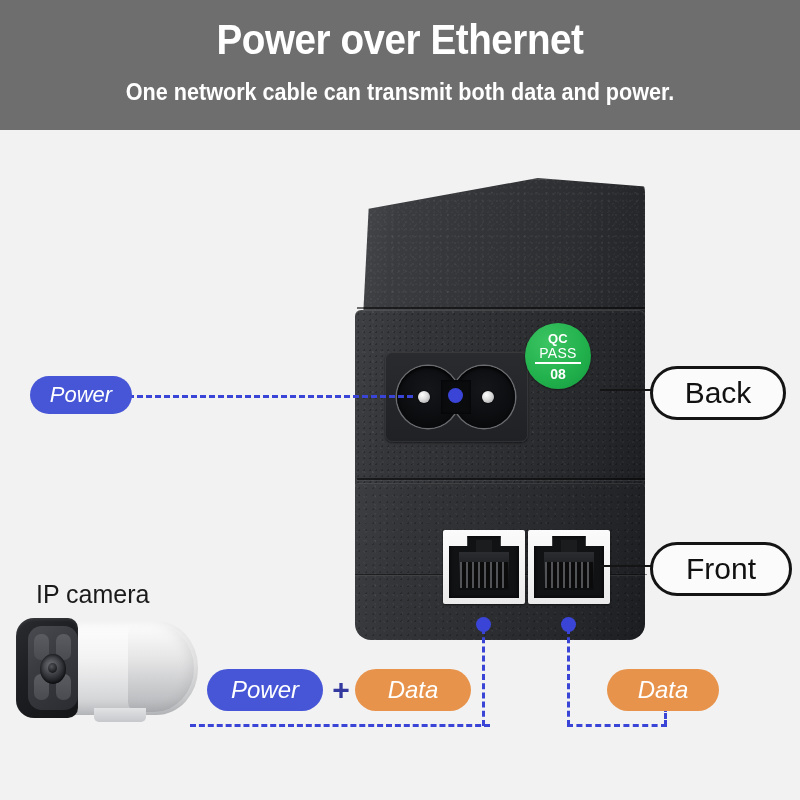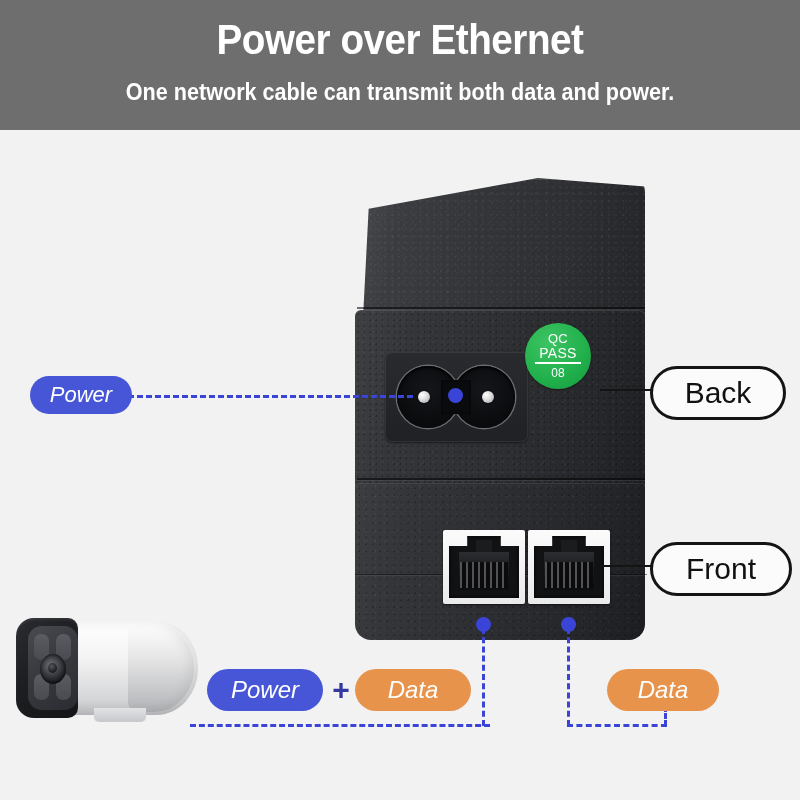--- a/index.html
+++ b/index.html
@@ -222,24 +222,24 @@
     top: 145px;
     width: 66px;
     height: 66px;
     border-radius: 50%;
     background: radial-gradient(circle at 36% 30%, #3cc462 0%, #22b24d 55%, #159a3e 100%);
     color: #ffffff;
     text-align: center;
     font-family: "Liberation Sans", sans-serif;
     box-shadow: 0 1px 2px rgba(0,0,0,0.45);
   }
-  .qc-l1 { position: absolute; left: 0; top: 8px;  width: 66px; font-size: 13px; font-weight: normal; letter-spacing: 0.3px; }
+  .qc-l1 { position: absolute; left: 0; top: 8px;  width: 66px; font-size: 13px; font-weight: bold; letter-spacing: 0.3px; }
   .qc-l2 { position: absolute; left: 0; top: 22px; width: 66px; font-size: 14px; font-weight: normal; letter-spacing: 0.3px; }
   .qc-rule { position: absolute; left: 10px; top: 39px; width: 46px; height: 2px; background: #ffffff; }
-  .qc-l3 { position: absolute; left: 0; top: 43px; width: 66px; font-size: 12px; font-weight: normal; }
+  .qc-l3 { position: absolute; left: 0; top: 43px; width: 66px; font-size: 14px; font-weight: bold; }
 
   
   .rj45 {
     position: absolute;
     top: 352px;
     width: 82px;
     height: 74px;
     background: linear-gradient(180deg, #fbfbfb 0%, #eaeaea 100%);
     border-radius: 2px;
     box-shadow: 0 1px 2px rgba(0,0,0,0.6);
@@ -572,20 +572,21 @@
   <div class="pill-outline pill-back">Back</div>
 
   <div class="pill pill-power-bottom">Power</div>
 
   <div class="plus-sign">+</div>
 
   <div class="pill pill-data-bottom">Data</div>
 
   <div class="pill pill-data-right">Data</div>
 
+  <div class="cam-label">IP camera</div>
 
   <div class="camera">
     <div class="cam-body"></div>
     <div class="cam-body-shade"></div>
     <div class="cam-mount"></div>
     <div class="cam-collar"></div>
     <div class="cam-head">
       <div class="cam-face">
         <div class="ir-led ir-tl"></div>
         <div class="ir-led ir-tr"></div>

